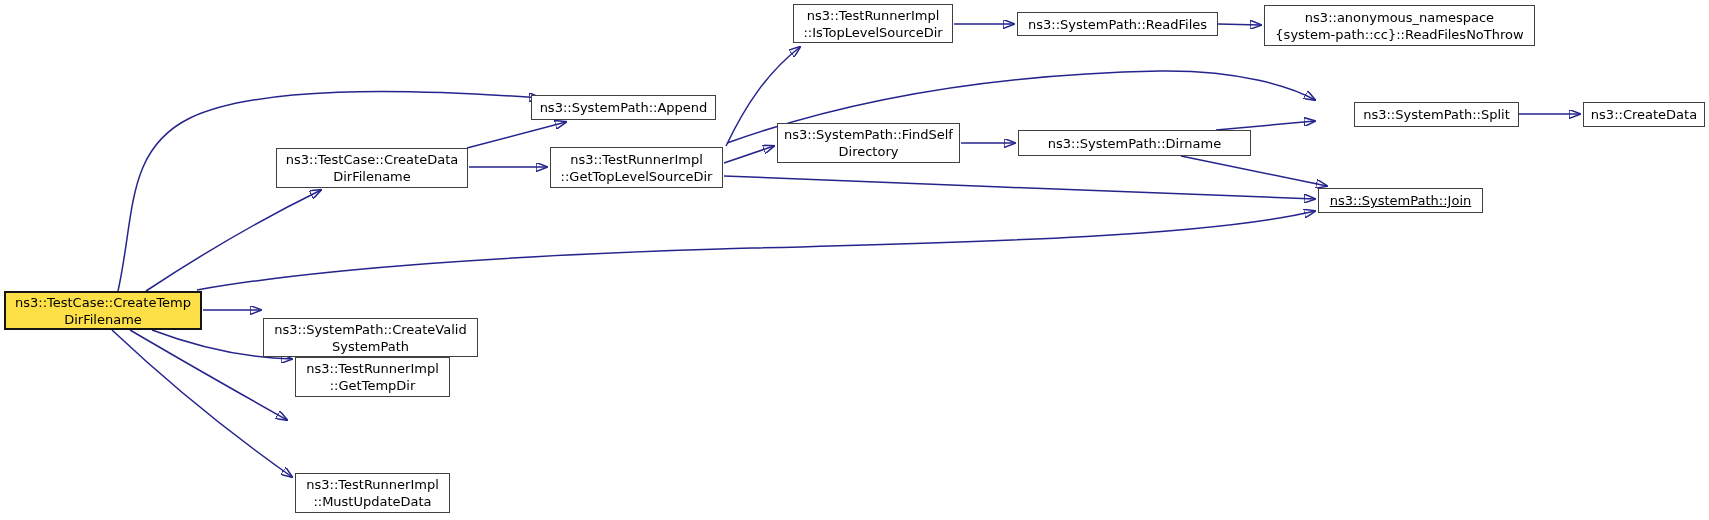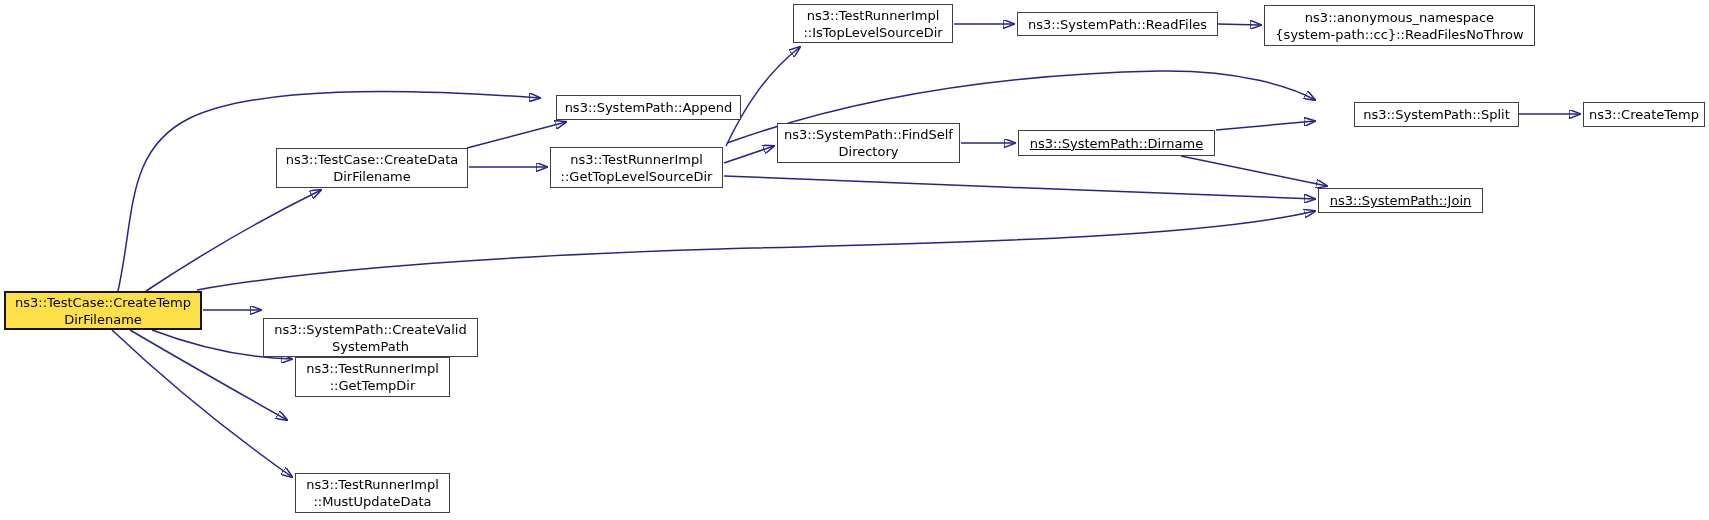--- a/index.html
+++ b/index.html
@@ -79,41 +79,41 @@
     <path d="M 1181,156 L 1327,186" marker-end="url(#arrow)"></path>
     <path d="M 1484,114 L 1580,114" marker-end="url(#arrow)"></path>
   </svg>
 
   <div class="node focus" style="left:4px;   top:291px; width:198px; height:39px;">ns3::TestCase::CreateTemp
 DirFilename</div>
 
   <div class="node" style="left:276px;  top:148px; width:192px; height:40px;">ns3::TestCase::CreateData
 DirFilename</div>
 
-  <div class="node" style="left:556px;  top:95px;  width:185px; height:25px;">ns3::SystemPath::Append</div>
+  <div class="node" style="left:531px;  top:95px;  width:185px; height:25px;">ns3::SystemPath::Append</div>
 
   <div class="node" style="left:550px;  top:147px; width:173px; height:41px;">ns3::TestRunnerImpl
 ::GetTopLevelSourceDir</div>
 
   <div class="node" style="left:793px;  top:4px;   width:160px; height:39px;">ns3::TestRunnerImpl
 ::IsTopLevelSourceDir</div>
 
   <div class="node" style="left:1017px; top:12px;  width:201px; height:24px;">ns3::SystemPath::ReadFiles</div>
 
   <div class="node" style="left:1264px; top:5px;   width:271px; height:41px;">ns3::anonymous_namespace
 {system-path::cc}::ReadFilesNoThrow</div>
 
   <div class="node" style="left:777px;  top:123px; width:183px; height:40px;">ns3::SystemPath::FindSelf
 Directory</div>
 
-  <div class="node" style="left:1018px; top:130px; width:197px; height:26px;text-decoration:underline;">ns3::SystemPath::Dirname</div>
+  <div class="node" style="left:1018px; top:130px; width:233px; height:26px;">ns3::SystemPath::Dirname</div>
 
   <div class="node" style="left:1318px; top:102px; width:165px; height:25px;margin-left:36px;">ns3::SystemPath::Split</div>
 
-  <div class="node" style="left:1583px; top:102px; width:122px; height:25px;">ns3::CreateTemp</div>
+  <div class="node" style="left:1583px; top:102px; width:122px; height:25px;">ns3::CreateData</div>
 
   <div class="node" style="left:1318px; top:188px; width:165px; height:25px;text-decoration:underline;">ns3::SystemPath::Join</div>
 
   <div class="node" style="left:263px;  top:290px; width:215px; height:39px;margin-top:28px;">ns3::SystemPath::CreateValid
 SystemPath</div>
 
   <div class="node" style="left:295px;  top:357px; width:155px; height:40px;">ns3::TestRunnerImpl
 ::GetTempDir</div>
 
 

